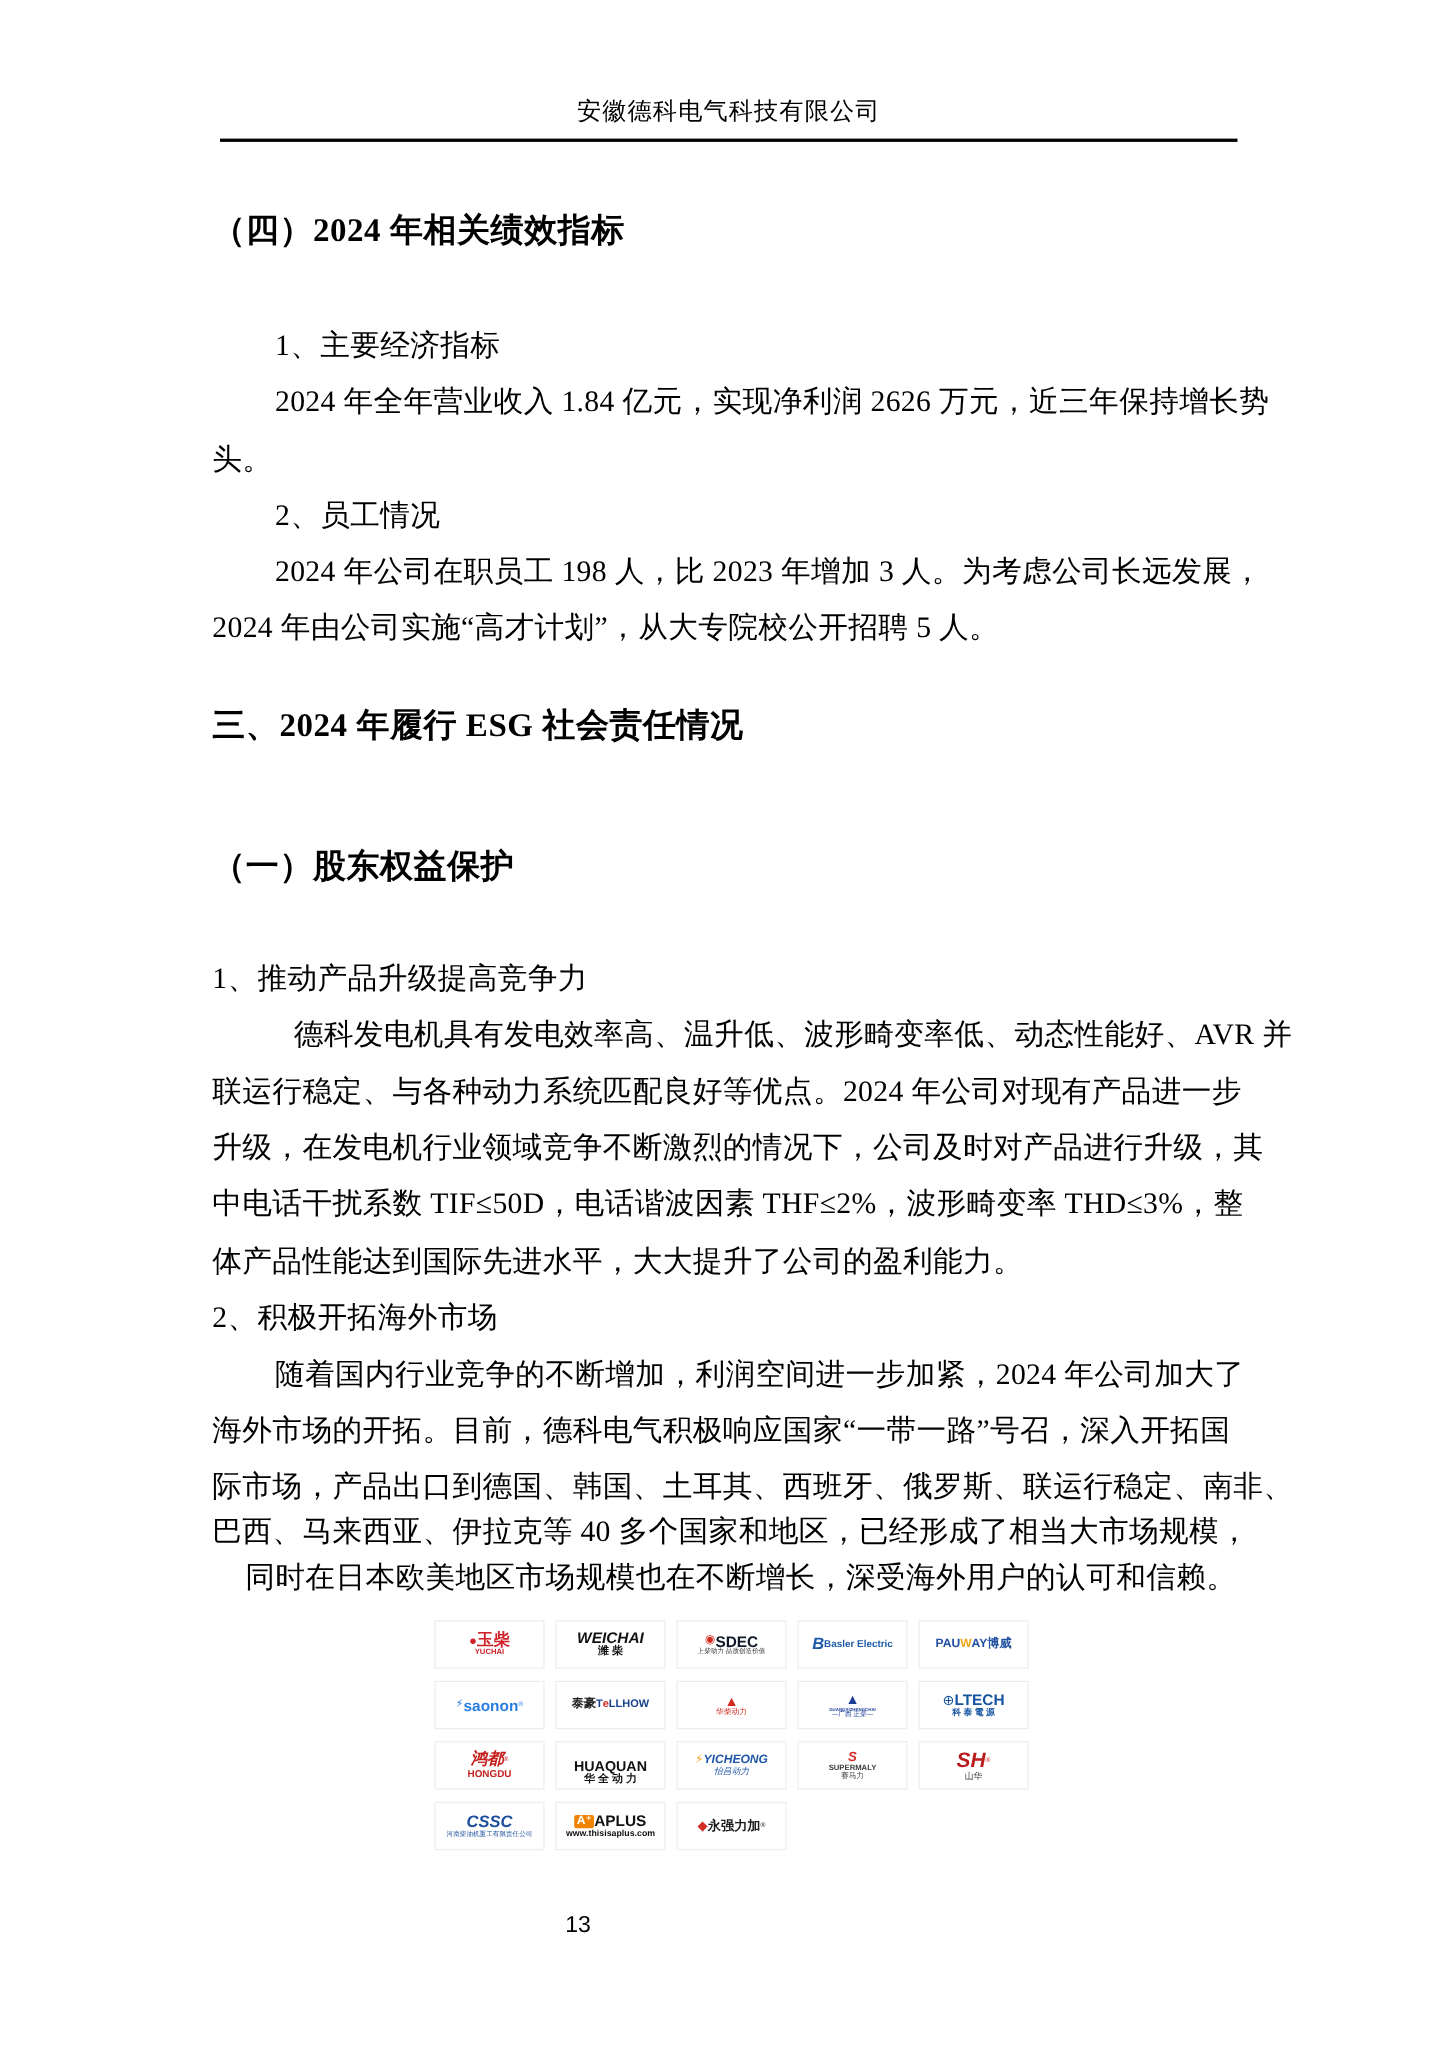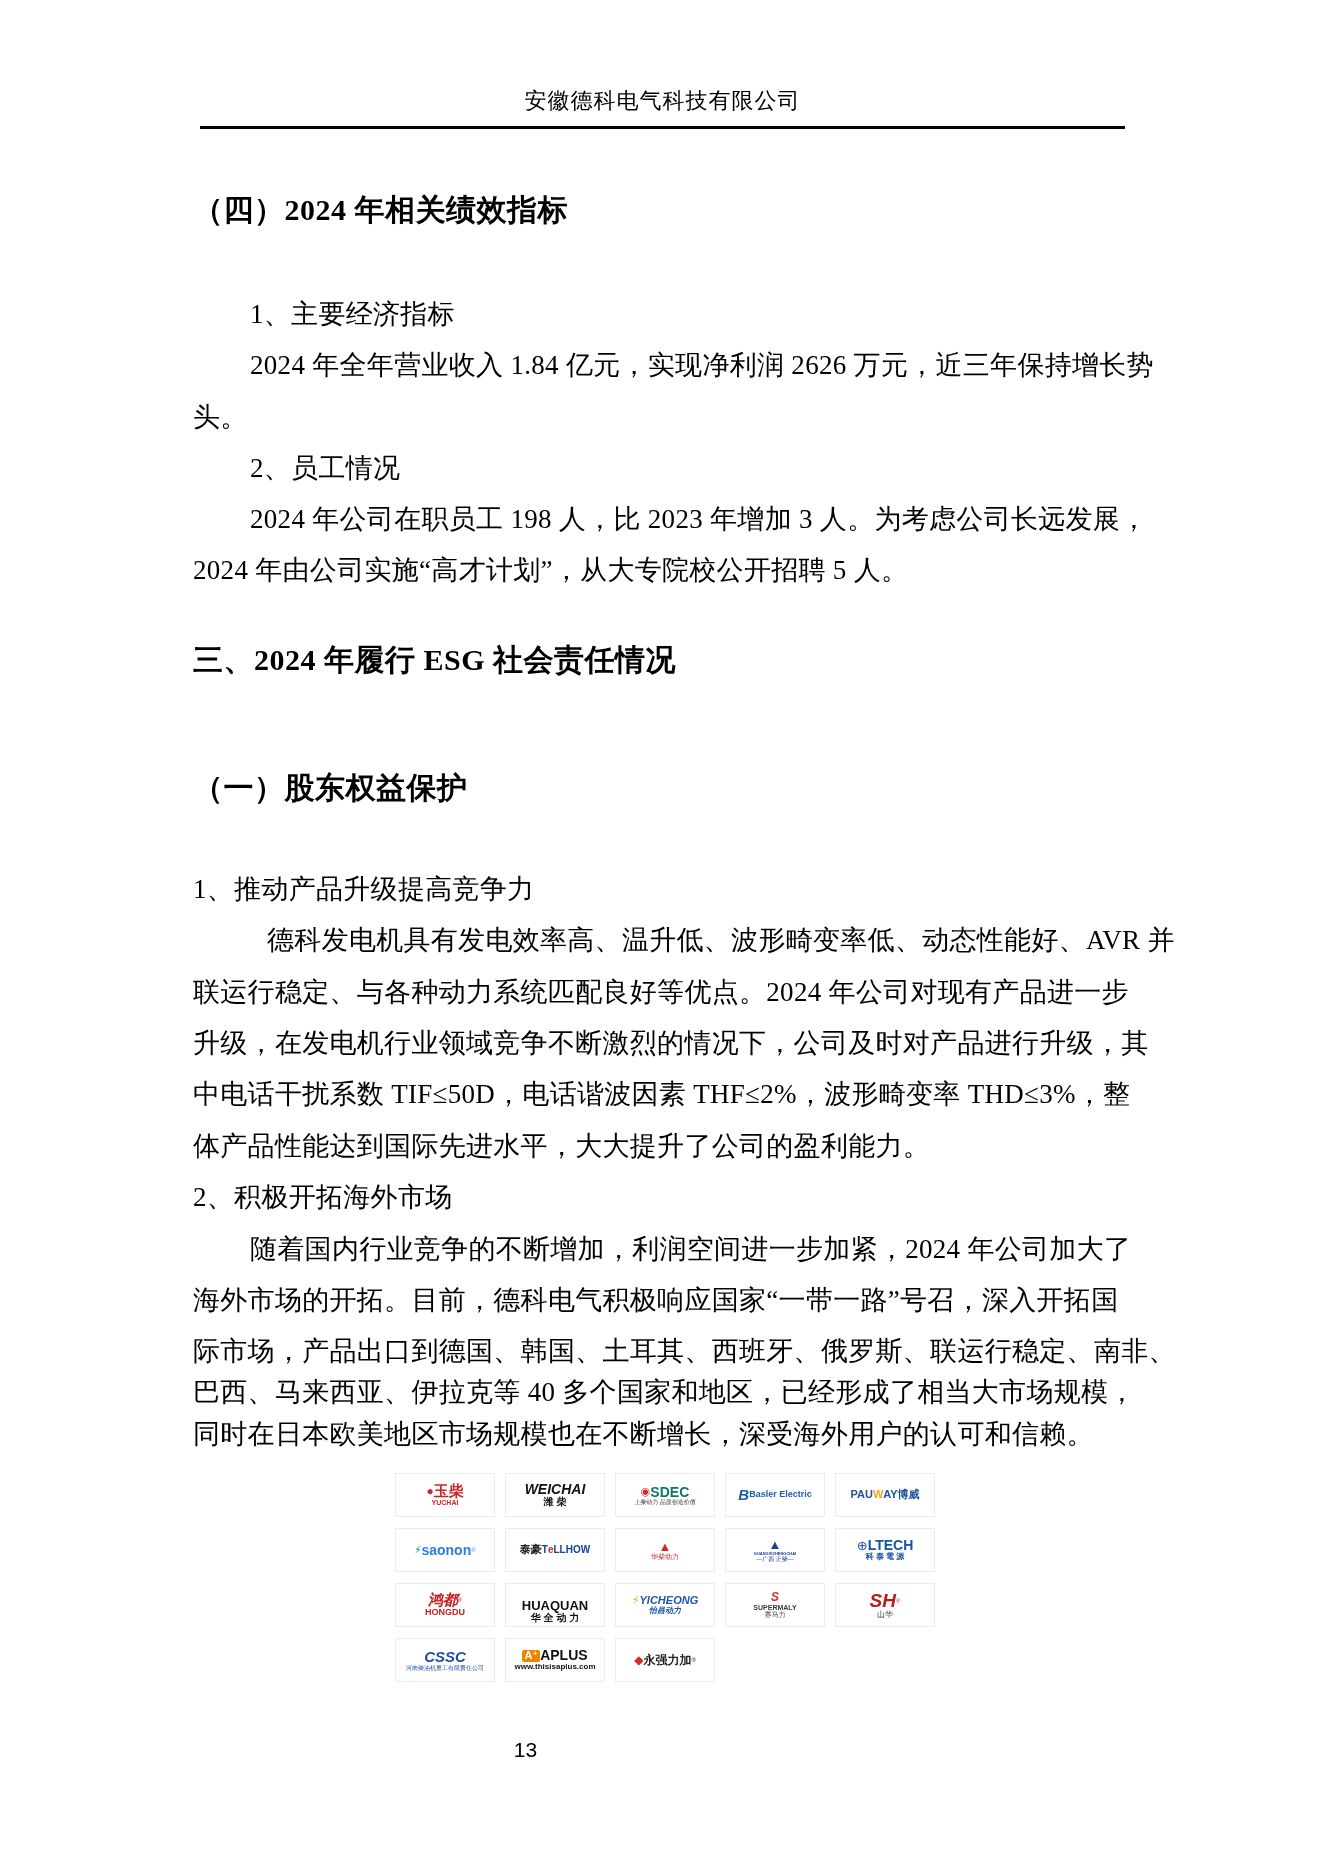--- a/index.html
+++ b/index.html
@@ -20,21 +20,21 @@
   }
   .indent{text-indent:57px;}
   .indent-lg{text-indent:74px;}
   .h-section{font-size:30px;font-weight:700;letter-spacing:0.5px;}
   
   .y-h4{top:163px;} .y-l1{top:272px;} .y-l2{top:323px;} .y-l3{top:375px;}
   .y-l4{top:426px;} .y-l5{top:477px;} .y-l6{top:528px;}
   .y-h3{top:613px;} .y-h1s{top:741px;}
   .y-p1{top:847px;} .y-p2{top:898px;} .y-p3{top:950px;} .y-p4{top:1001px;}
   .y-p5{top:1052px;} .y-p6{top:1104px;} .y-p7{top:1155px;} .y-p8{top:1207px;}
-  .y-p9{top:1258px;} .y-p10{top:1309px;} .y-p11{top:1361px;margin-top:16px;} .y-p12{top:1392px;}
+  .y-p9{top:1258px;} .y-p10{top:1309px;} .y-p11{top:1361px;margin-top:16px;} .y-p12{top:1392px;margin-left:30px;}
 
   .logo-grid{
     position:absolute;left:395px;top:1473px;width:540px;
     display:grid;grid-template-columns:repeat(5,100px);
     grid-auto-rows:44px;column-gap:10px;row-gap:11px;
     font-family:"Liberation Sans","DejaVu Sans",sans-serif;
   }
   .logo-tile{
     background:#ffffff;border:1px solid #ececec;box-sizing:border-box;
     display:flex;flex-direction:column;align-items:center;justify-content:center;
@@ -95,21 +95,21 @@
       <div class="logo-row">
         <span style="color: rgb(17, 17, 17); font-size: 14px; font-weight: 700; font-style: italic;">WEICHAI</span>
       </div>
       <div class="logo-row">
         <span style="color: rgb(17, 17, 17); font-size: 10px; font-weight: 700;">潍 柴</span>
       </div>
     </div>
     <div class="logo-tile">
       <div class="logo-row">
         <span style="color: rgb(208, 42, 33); font-size: 11px;">◉</span>
-        <span style="color: #0f766e; font-size: 14px; font-weight: 700;"> SDEC</span>
+        <span style="color: #0f172a; font-size: 14px; font-weight: 700;"> SDEC</span>
       </div>
       <div class="logo-row">
         <span style="color: rgb(51, 51, 51); font-size: 6px;">上柴动力 品质创造价值</span>
       </div>
     </div>
     <div class="logo-tile">
       <div class="logo-row">
         <span style="color: rgb(29, 92, 168); font-size: 15px; font-weight: 700; font-style: italic;">B</span>
         <span style="color: rgb(29, 92, 168); font-size: 9px; font-weight: 700;"> Basler Electric</span>
       </div>
@@ -181,21 +181,21 @@
       <div class="logo-row">
         <span style="color: rgb(17, 17, 17); font-size: 10px; font-weight: 700;">华 全 动 力</span>
       </div>
     </div>
     <div class="logo-tile">
       <div class="logo-row">
         <span style="color: rgb(245, 162, 27); font-size: 11px;">⚡</span>
         <span style="color: rgb(31, 86, 167); font-size: 11px; font-weight: 700; font-style: italic;"> YICHEONG</span>
       </div>
       <div class="logo-row">
-        <span style="color: rgb(31, 86, 167); font-size: 8px; font-weight: 700; font-style: italic; text-align: right;">怡昌动力</span>
+        <span style="color: rgb(31, 86, 167); font-size: 8px; font-weight: 400; font-style: italic; text-align: right;">怡昌动力</span>
       </div>
     </div>
     <div class="logo-tile">
       <div class="logo-row">
         <span style="color: rgb(212, 43, 38); font-size: 12px; font-weight: 700; font-style: italic;">S</span>
       </div>
       <div class="logo-row">
         <span style="color: rgb(58, 58, 58); font-size: 7px; font-weight: 700;">SUPERMALY</span>
       </div>
       <div class="logo-row">

